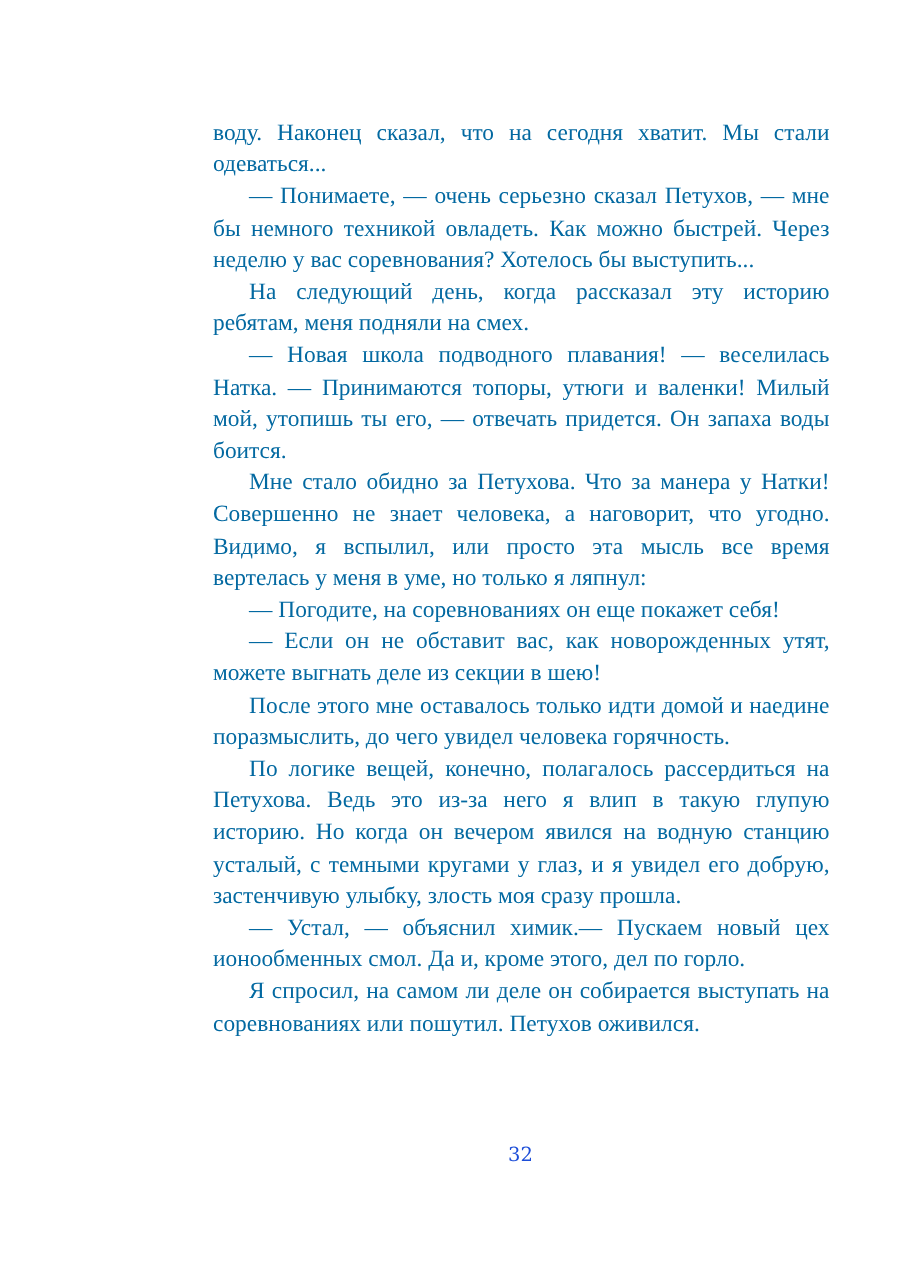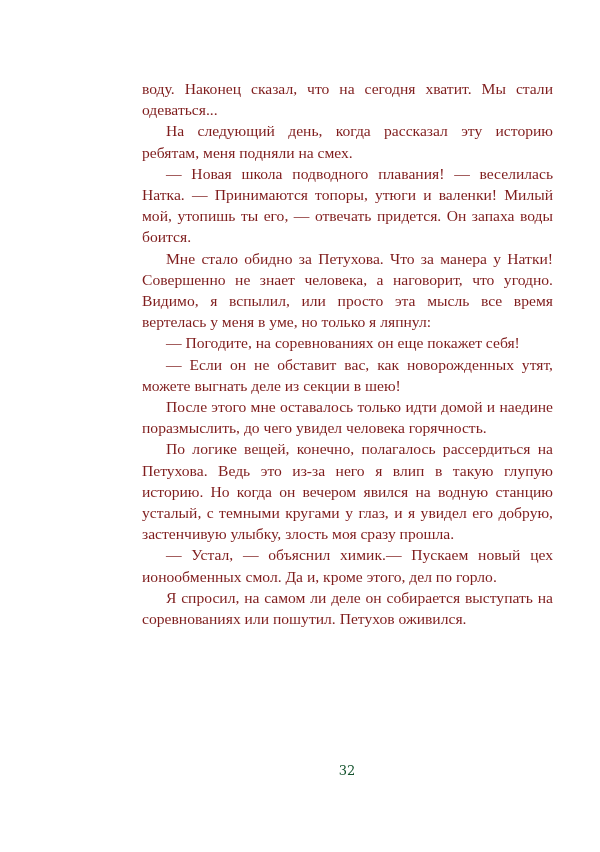--- a/index.html
+++ b/index.html
@@ -20,21 +20,21 @@
       background: #ffffff;
     }
     .text-block {
       position: absolute;
       left: 142px;
       top: 78px;
       width: 411px;
       font-family: "Liberation Serif", "DejaVu Serif", serif;
       font-size: 15.6px;
       line-height: 21.2px;
-      color: #7f1d1d;
+      color: #0369a1;
       text-align: justify;
       hyphens: manual;
     }
     .text-block p {
       margin: 0;
       text-indent: 24px;
       text-align: justify;
       text-align-last: left;
     }
     .text-block p.cont {
@@ -43,29 +43,30 @@
     .page-number {
       position: absolute;
       left: 0;
       width: 600px;
       top: 763px;
       text-align: center;
       padding-left: 94px;
       box-sizing: border-box;
       font-family: "DejaVu Serif", "Liberation Serif", serif;
       font-size: 13px;
-      color: #14532d;
+      color: #1d4ed8;
     }
   </style>
 </head>
 <body>
 
 <div class="page">
   <div class="text-block">
     <p class="cont">воду. Наконец сказал, что на сегодня хватит. Мы стали одеваться...</p>
+    <p>— Понимаете, — очень серьезно сказал Петухов, — мне бы немного техникой овладеть. Как можно быстрей. Через неделю у вас соревнования? Хотелось бы выступить...</p>
     <p>На следующий день, когда рассказал эту историю ребятам, меня подняли на смех.</p>
     <p>— Новая школа подводного плавания! — веселилась Натка. — Принимаются топоры, утюги и валенки! Милый мой, утопишь ты его, — отвечать придется. Он запаха воды боится.</p>
     <p>Мне стало обидно за Петухова. Что за манера у Натки! Совершенно не знает человека, а наговорит, что угодно. Видимо, я вспылил, или просто эта мысль все время вертелась у меня в уме, но только я ляпнул:</p>
     <p>— Погодите, на соревнованиях он еще покажет себя!</p>
     <p>— Если он не обставит вас, как новорожденных утят, можете выгнать деле из секции в шею!</p>
     <p>После этого мне оставалось только идти домой и наедине поразмыслить, до чего увидел человека горячность.</p>
     <p>По логике вещей, конечно, полагалось рассердиться на Петухова. Ведь это из-за него я влип в такую глупую историю. Но когда он вечером явился на водную станцию усталый, с темными кругами у глаз, и я увидел его добрую, застенчивую улыбку, злость моя сразу прошла.</p>
     <p>— Устал, — объяснил химик.— Пускаем новый цех ионообменных смол. Да и, кроме этого, дел по горло.</p>
     <p>Я спросил, на самом ли деле он собирается выступать на соревнованиях или пошутил. Петухов оживился.</p>
   </div>

